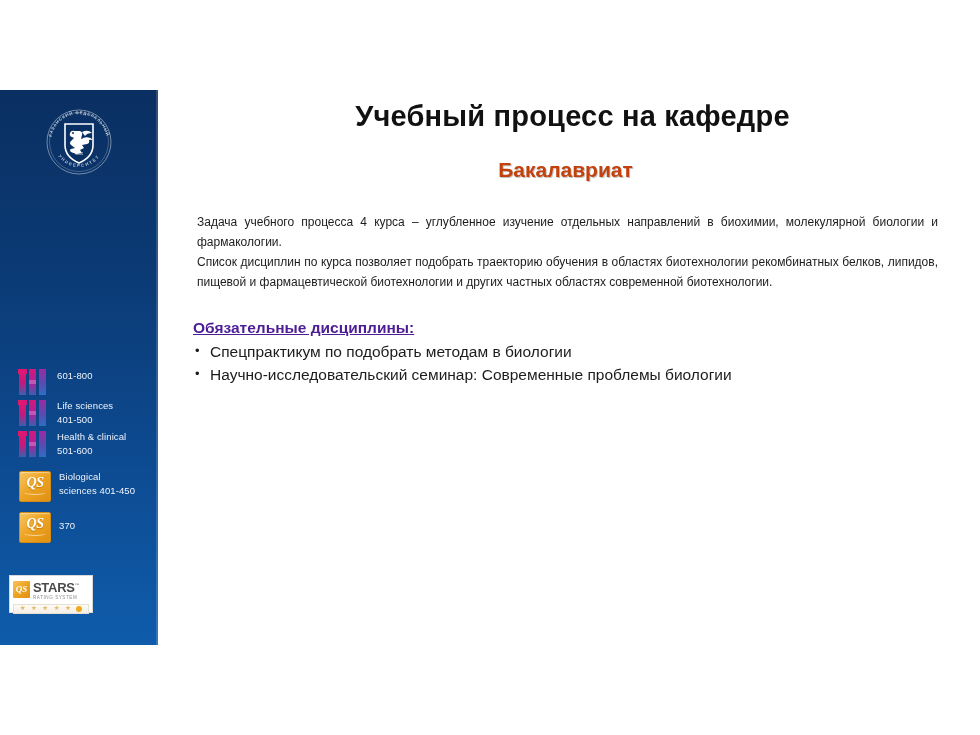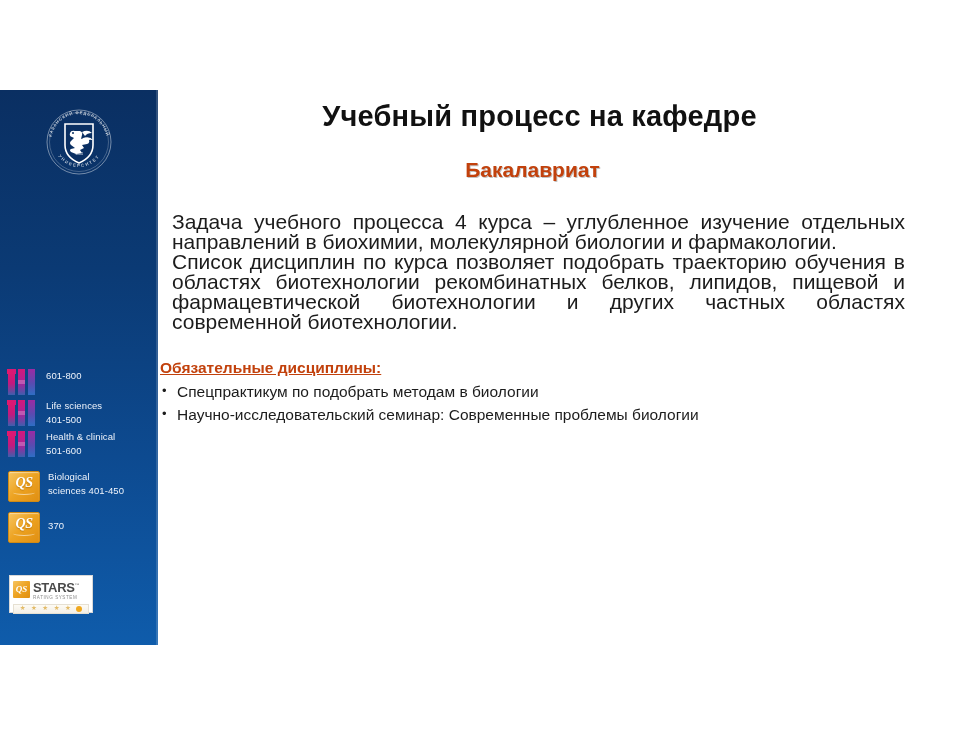--- a/index.html
+++ b/index.html
@@ -48,21 +48,21 @@
     left: 42px;
     top: 15px;
     width: 74px;
     height: 74px;
   }
   .emblem-wrap svg { display: block; }
 
   
   .rank-list {
     position: absolute;
-    left: 8px;
+    left: 19px;
     top: 278px;
     width: 150px;
   }
   .rank-row {
     display: flex;
     align-items: flex-start;
     margin-bottom: 4px;
   }
   .rank-row.qs-row { margin-bottom: 9px; }
 
@@ -211,21 +211,21 @@
   .qs-stars-strip .dot {
     width: 6px;
     height: 6px;
     border-radius: 50%;
     background: #f0a81f;
   }
 
   
   .content {
     position: absolute;
-    left: 160px;
+    left: 193px;
     top: 100px;
     width: 745px;
   }
 
   .title {
     text-align: center;
     font-size: 29px;
     font-weight: bold;
     color: #111111;
     letter-spacing: 0.2px;
@@ -238,34 +238,34 @@
     text-align: center;
     font-size: 21px;
     font-weight: bold;
     color: #c2410c;
     line-height: 1.22;
     margin: 24px 0 0 0;
     text-shadow: 1px 1px 0 rgba(120,120,120,0.45);
   }
 
   .para {
-    margin: 29px 0 0 12px;
-    font-size: 21px;
+    margin: 29px 0 0 4px;
+    font-size: 12px;
     line-height: 20px;
     color: #1c1c1c;
     text-align: justify;
     text-justify: inter-word;
   }
   .para p { margin: 0; }
 
   .section-head {
     margin: 27px 0 3px 0;
     font-size: 15.5px;
     font-weight: bold;
-    color: #c2410c;
+    color: #4c1d95;
     text-decoration: underline;
     display: inline-block;
   }
 
   .bullets {
     margin: 0;
     padding: 0;
     list-style: none;
   }
   .bullets li {

